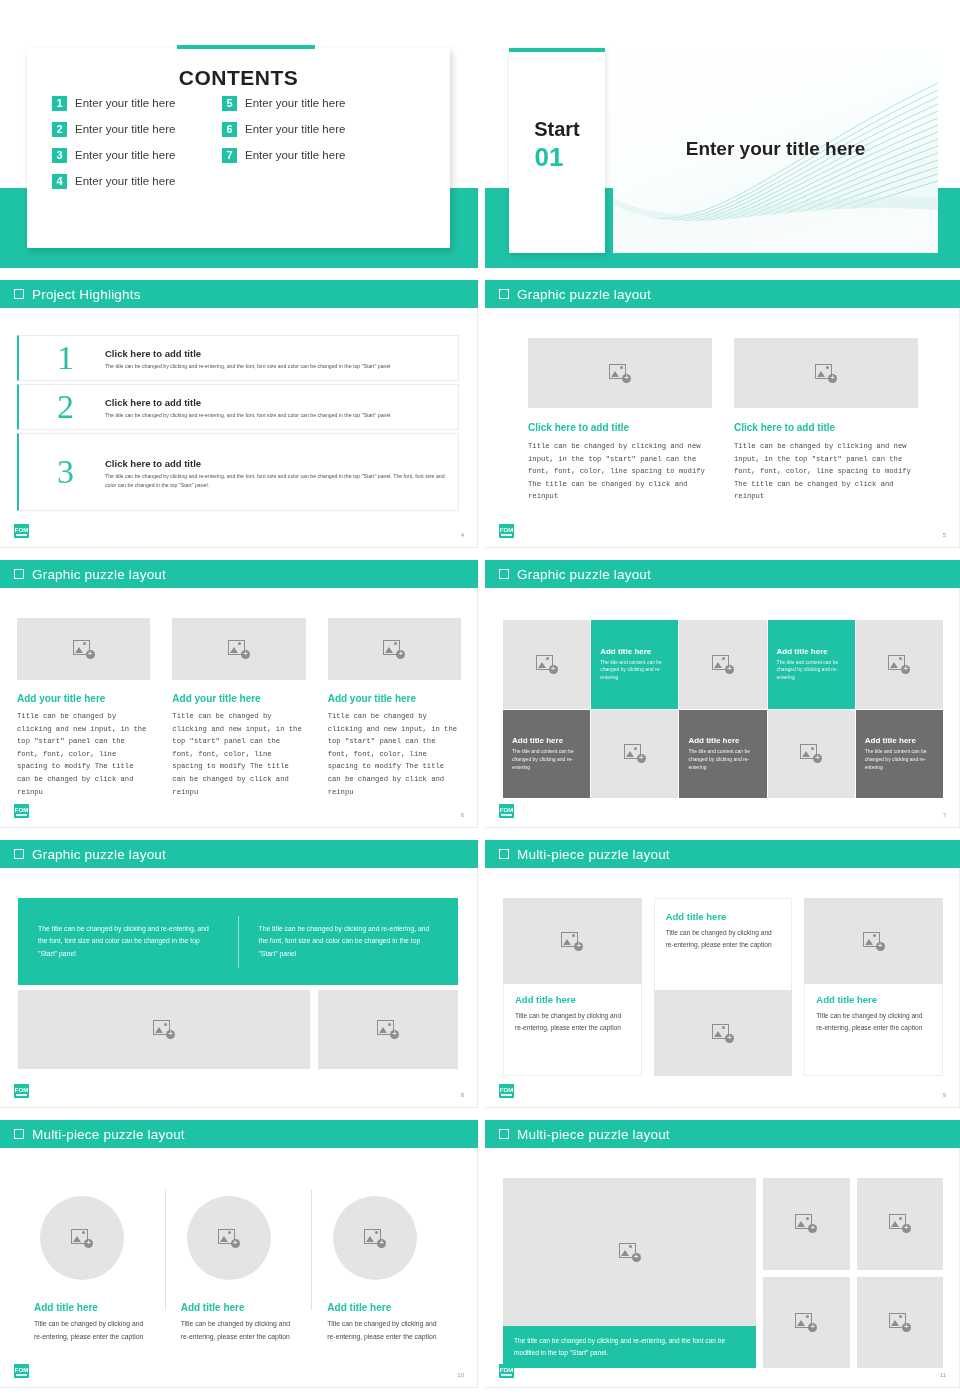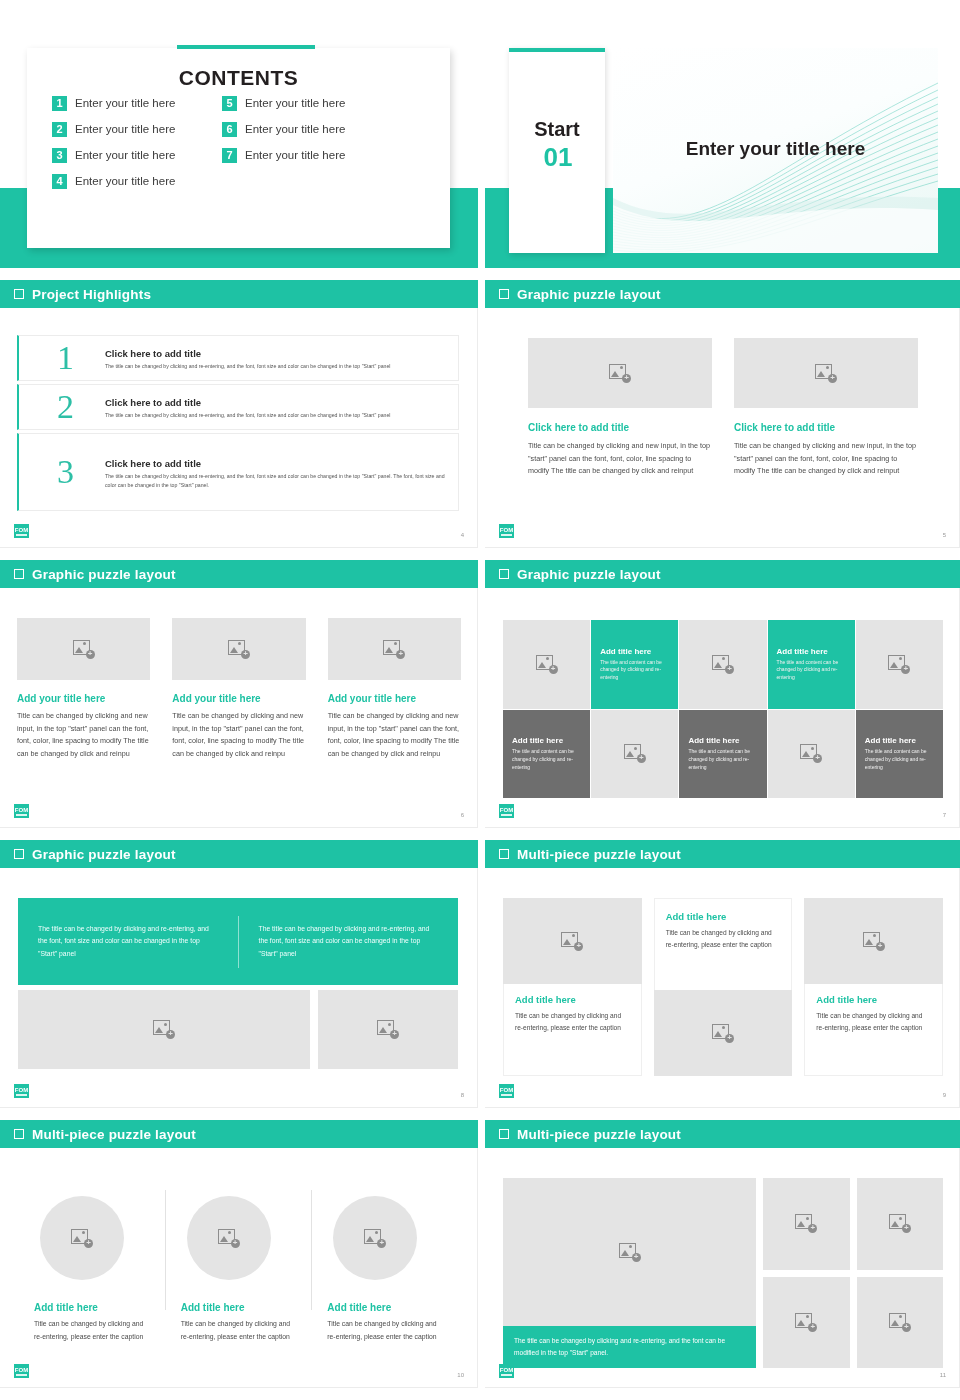--- a/index.html
+++ b/index.html
@@ -56,21 +56,21 @@
   }
   .s2-panel-bar {
     position: absolute; left: 24px; top: 28px; width: 96px; height: 4px;
     background: #1ec2a4;
   }
   .s2-part {
     position: absolute; left: 24px; top: 98px; width: 96px;
     text-align: center; font-size: 20px; font-weight: bold; color: #231f20;
   }
   .s2-num {
-    position: absolute; left: 25px; top: 122px; width: 96px;
+    position: absolute; left: 16px; top: 122px; width: 96px;
     text-align: center; font-size: 26px; font-weight: bold; color: #1ec2a4;
   }
   .s2-img {
     position: absolute; left: 128px; top: 28px; width: 325px; height: 205px;
     background: linear-gradient(160deg,#ffffff 0%,#fbfefe 45%,#e8f7f4 100%);
     overflow: hidden;
   }
   .s2-img-title {
     position: absolute; left: 0; top: 90px; width: 325px; text-align: center;
     font-size: 19px; font-weight: bold; color: #231f20; z-index: 3;
@@ -78,21 +78,21 @@
 
   
   .hdr {
     position: absolute; left: 0; top: 0; width: 100%; height: 28px;
     background: #1ec2a4; display: flex; align-items: center; padding-left: 14px;
   }
   .hdr-ico {
     width: 10px; height: 10px; border: 1.6px solid #ffffff; margin-right: 8px;
     flex: 0 0 auto;
   }
-  .hdr-txt { font-size: 13.5px; font-weight: bold; color: #fff; letter-spacing: .2px; }
+  .hdr-txt { font-size: 13.5px; font-weight: normal; color: #fff; letter-spacing: .2px; }
   .logo {
     position: absolute; left: 14px; bottom: 10px;
     width: 15px; height: 14px; background: #1ec2a4;
     display: flex; flex-direction: column; align-items: center;
     justify-content: center; padding: 1.5px;
   }
   .logo-t { font-size: 6px; font-weight: bold; color: #fff; line-height: 1; }
   .logo-u { width: 11px; height: 2px; background: #fff; margin-top: 1px; opacity: .85; }
   .pgnum { position: absolute; right: 14px; bottom: 10px; font-size: 6px; color: #9a9a9a; }
   .slide-edge {
@@ -133,21 +133,21 @@
   .s3-bignum {
     position: absolute; left: 38px; top: 50%; transform: translateY(-50%);
     font-family: "Liberation Serif", serif; font-size: 34px; color: #2dbfa6;
     line-height: 1;
   }
   .s3-h { position: absolute; left: 86px; font-size: 9.5px; font-weight: bold; color: #2b2b2b; }
   .s3-p { position: absolute; left: 86px; right: 10px; font-size: 5.2px; color: #555; line-height: 1.7; }
 
   
   .col-title { font-size: 10px; }
-  .col-body { font-size: 7.2px; line-height: 1.75; }
+  .col-body { font-size: 7.2px; line-height: 1.75; font-family: Liberation Mono, monospace; }
 
   
   .g7 { position: absolute; left: 18px; top: 60px; width: 440px; height: 178px;
         display: grid; grid-template-columns: repeat(5,1fr); grid-template-rows: 1fr 1fr; gap: 1px; }
   .g7 .cell { position: relative; display: flex; align-items: center; justify-content: center; }
   .g7 .cell.gray { background: #e4e4e4; }
   .g7 .cell.teal { background: #1ec2a4; }
   .g7 .cell.dark { background: #6e6e6e; }
   .g7 .txtwrap { padding: 0 9px; width: 100%; }
   .g7 .tt { font-size: 8px; font-weight: bold; color: #fff; margin-bottom: 3px; }

